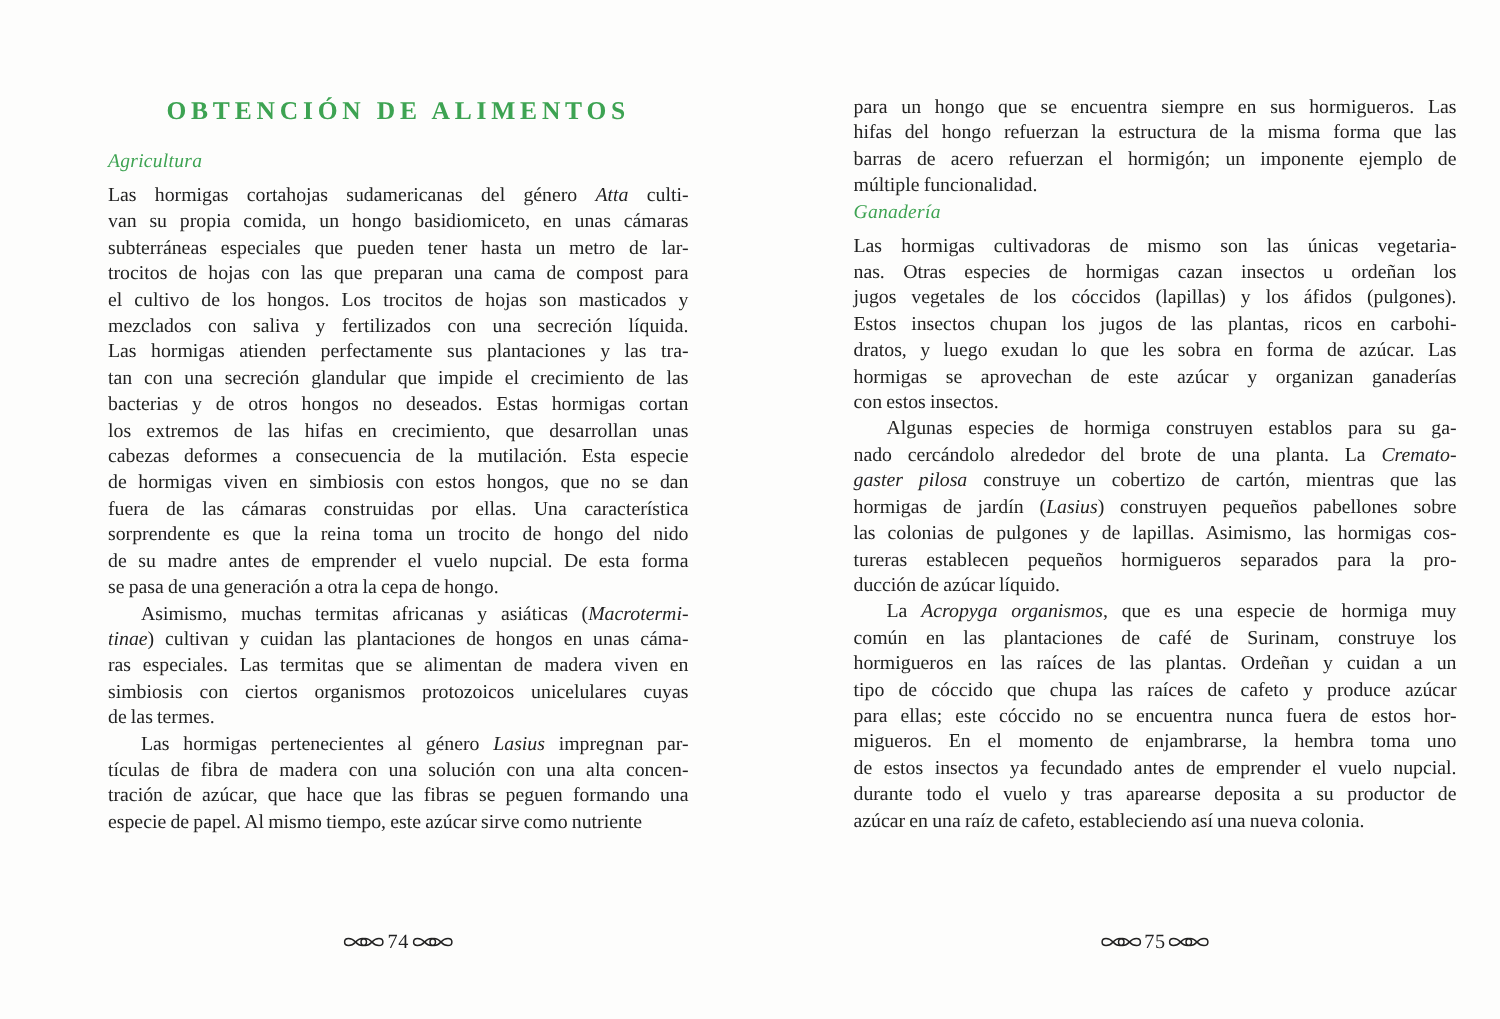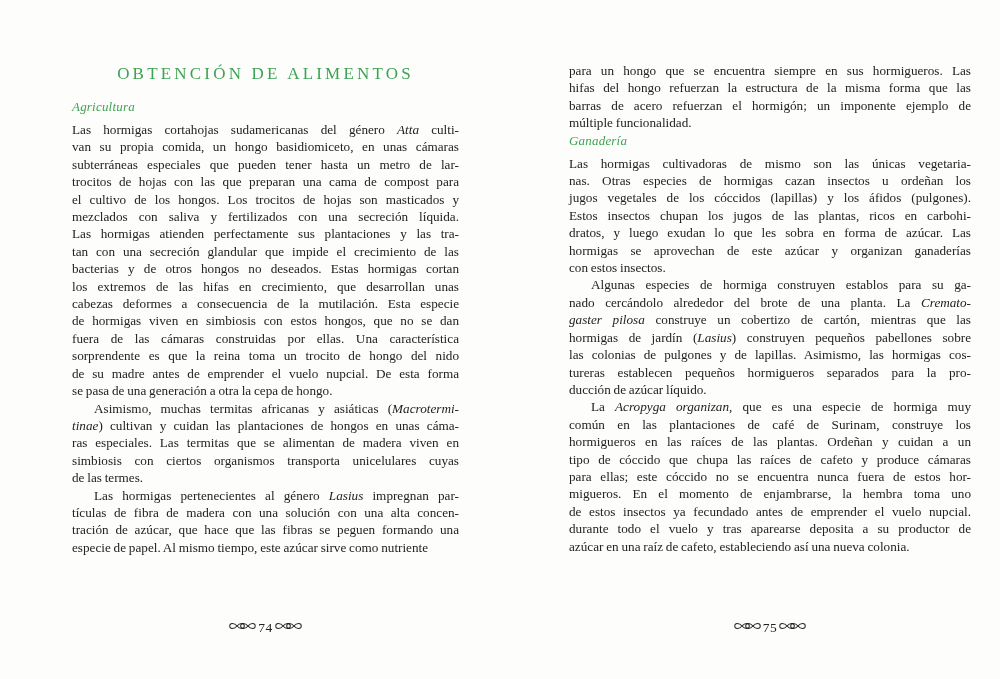--- a/index.html
+++ b/index.html
@@ -7,33 +7,33 @@
     width:1000px;height:679px;position:relative;overflow:hidden;
     background:#fdfdfc;color:#222;
     font-family:"Liberation Serif","DejaVu Serif",serif;
     --green:#3da352;
   }
   .page{position:absolute}
   .page-left{left:72px;top:64px;width:387px}
   .page-right{left:569px;top:62px;width:402px}
   .chapter-title{
     margin:0 0 14px 0;text-align:center;
-    font-size:17px;font-weight:normal;letter-spacing:3.2px;line-height:20px;
+    font-size:17px;font-weight:bold;letter-spacing:3.2px;line-height:20px;
     color:var(--green);
   }
   .section-heading{
     margin:0 0 5px 0;font-size:13px;line-height:18px;
     font-style:italic;font-weight:normal;color:var(--green);letter-spacing:.2px;
   }
   .para{margin:0;font-size:13.2px;line-height:17.4px;word-spacing:-0.5px}
   .line{display:block;text-align:justify;text-align-last:justify}
   .line.last{text-align-last:left}
   .line.indent{text-indent:22px}
   .para i{font-style:italic}
-  .footer{position:absolute;display:flex;justify-content:center;gap:0}
+  .footer{position:absolute;display:flex;align-items:center;justify-content:center;gap:0}
   .footer-left{left:72px;top:620px;width:387px}
   .footer-right{left:569px;top:620px;width:402px}
   .pagenum{font-size:13.5px;letter-spacing:.5px;color:#222}
   .orn{display:inline-block;line-height:0}
   .orn svg{display:block;width:31px;height:12px}
 </style>
 </head>
 <body style="--green: #3da352; background: rgb(253, 253, 252); color: rgb(34, 34, 34);">
 
 <div class="page page-left">
@@ -55,21 +55,21 @@
         <span class="line">de hormigas viven en simbiosis con estos hongos, que no se dan</span>
         <span class="line">fuera de las cámaras construidas por ellas. Una característica</span>
         <span class="line">sorprendente es que la reina toma un trocito de hongo del nido</span>
         <span class="line">de su madre antes de emprender el vuelo nupcial. De esta forma</span>
         <span class="line last">se pasa de una generación a otra la cepa de hongo.</span>
       </p>
       <p class="para">
         <span class="line indent">Asimismo, muchas termitas africanas y asiáticas (<i>Macrotermi-</i></span>
         <span class="line"><i>tinae</i>) cultivan y cuidan las plantaciones de hongos en unas cáma-</span>
         <span class="line">ras especiales. Las termitas que se alimentan de madera viven en</span>
-        <span class="line">simbiosis con ciertos organismos transporta unicelulares cuyas</span>
+        <span class="line">simbiosis con ciertos organismos protozoicos unicelulares cuyas</span>
         <span class="line last">de las termes.</span>
       </p>
       <p class="para">
         <span class="line indent">Las hormigas pertenecientes al género <i>Lasius</i> impregnan par-</span>
         <span class="line">tículas de fibra de madera con una solución con una alta concen-</span>
         <span class="line">tración de azúcar, que hace que las fibras se peguen formando una</span>
         <span class="line last">especie de papel. Al mismo tiempo, este azúcar sirve como nutriente</span>
       </p>
     </div>
 </div>
@@ -95,24 +95,24 @@
       <p class="para">
         <span class="line indent">Algunas especies de hormiga construyen establos para su ga-</span>
         <span class="line">nado cercándolo alrededor del brote de una planta. La <i>Cremato-</i></span>
         <span class="line"><i>gaster pilosa</i> construye un cobertizo de cartón, mientras que las</span>
         <span class="line">hormigas de jardín (<i>Lasius</i>) construyen pequeños pabellones sobre</span>
         <span class="line">las colonias de pulgones y de lapillas. Asimismo, las hormigas cos-</span>
         <span class="line">tureras establecen pequeños hormigueros separados para la pro-</span>
         <span class="line last">ducción de azúcar líquido.</span>
       </p>
       <p class="para">
-        <span class="line indent">La <i>Acropyga organizan</i>, que es una especie de hormiga muy</span>
+        <span class="line indent">La <i>Acropyga organismos</i>, que es una especie de hormiga muy</span>
         <span class="line">común en las plantaciones de café de Surinam, construye los</span>
         <span class="line">hormigueros en las raíces de las plantas. Ordeñan y cuidan a un</span>
-        <span class="line">tipo de cóccido que chupa las raíces de cafeto y produce cámaras</span>
+        <span class="line">tipo de cóccido que chupa las raíces de cafeto y produce azúcar</span>
         <span class="line">para ellas; este cóccido no se encuentra nunca fuera de estos hor-</span>
         <span class="line">migueros. En el momento de enjambrarse, la hembra toma uno</span>
         <span class="line">de estos insectos ya fecundado antes de emprender el vuelo nupcial.</span>
         <span class="line">durante todo el vuelo y tras aparearse deposita a su productor de</span>
         <span class="line last">azúcar en una raíz de cafeto, estableciendo así una nueva colonia.</span>
       </p>
     </div>
 </div>
 
 <div class="footer footer-left">

